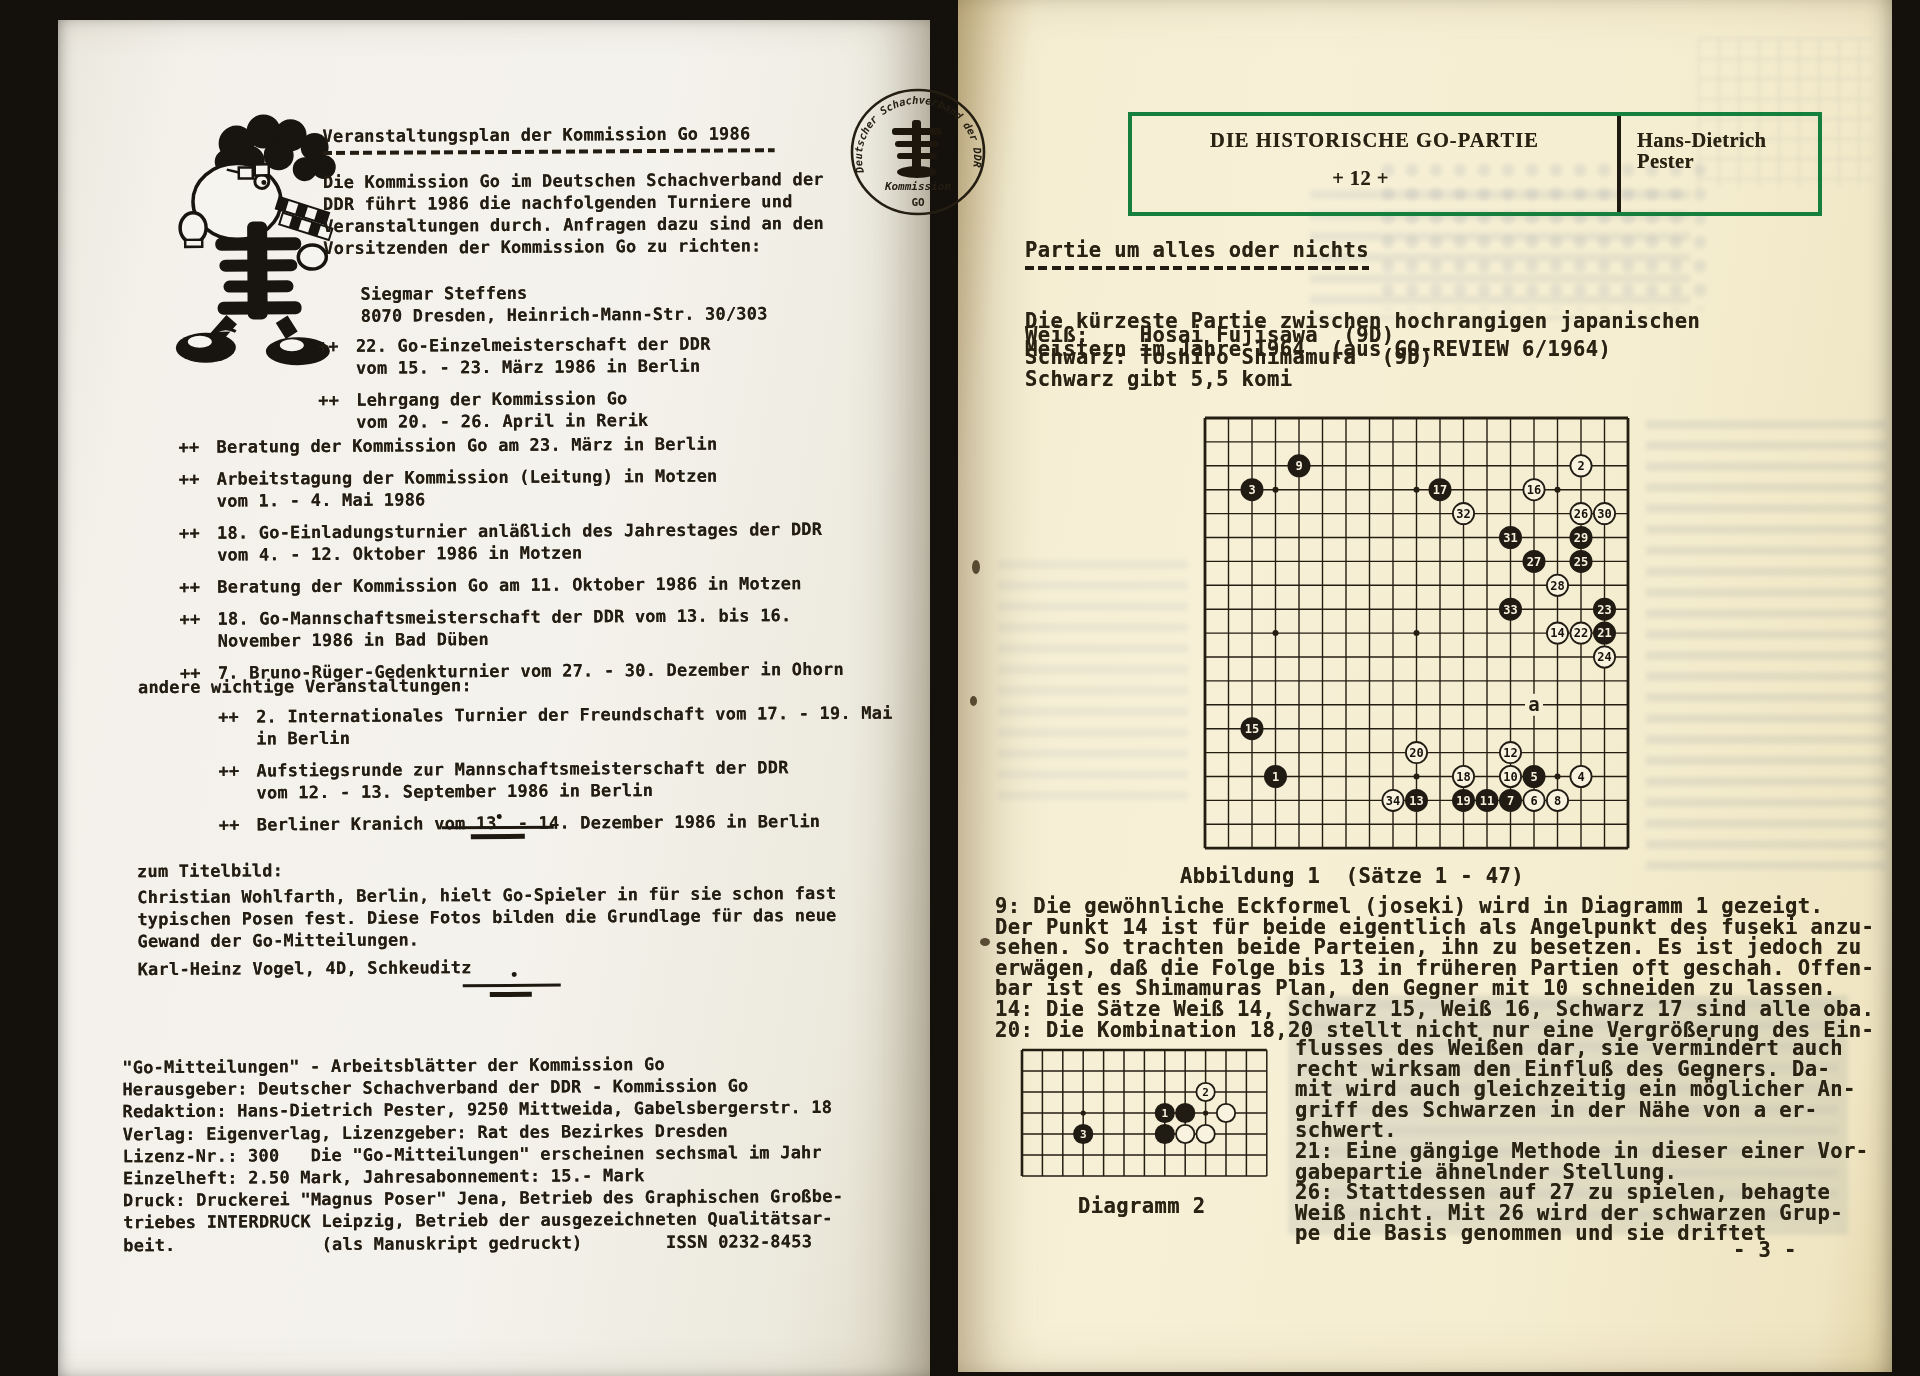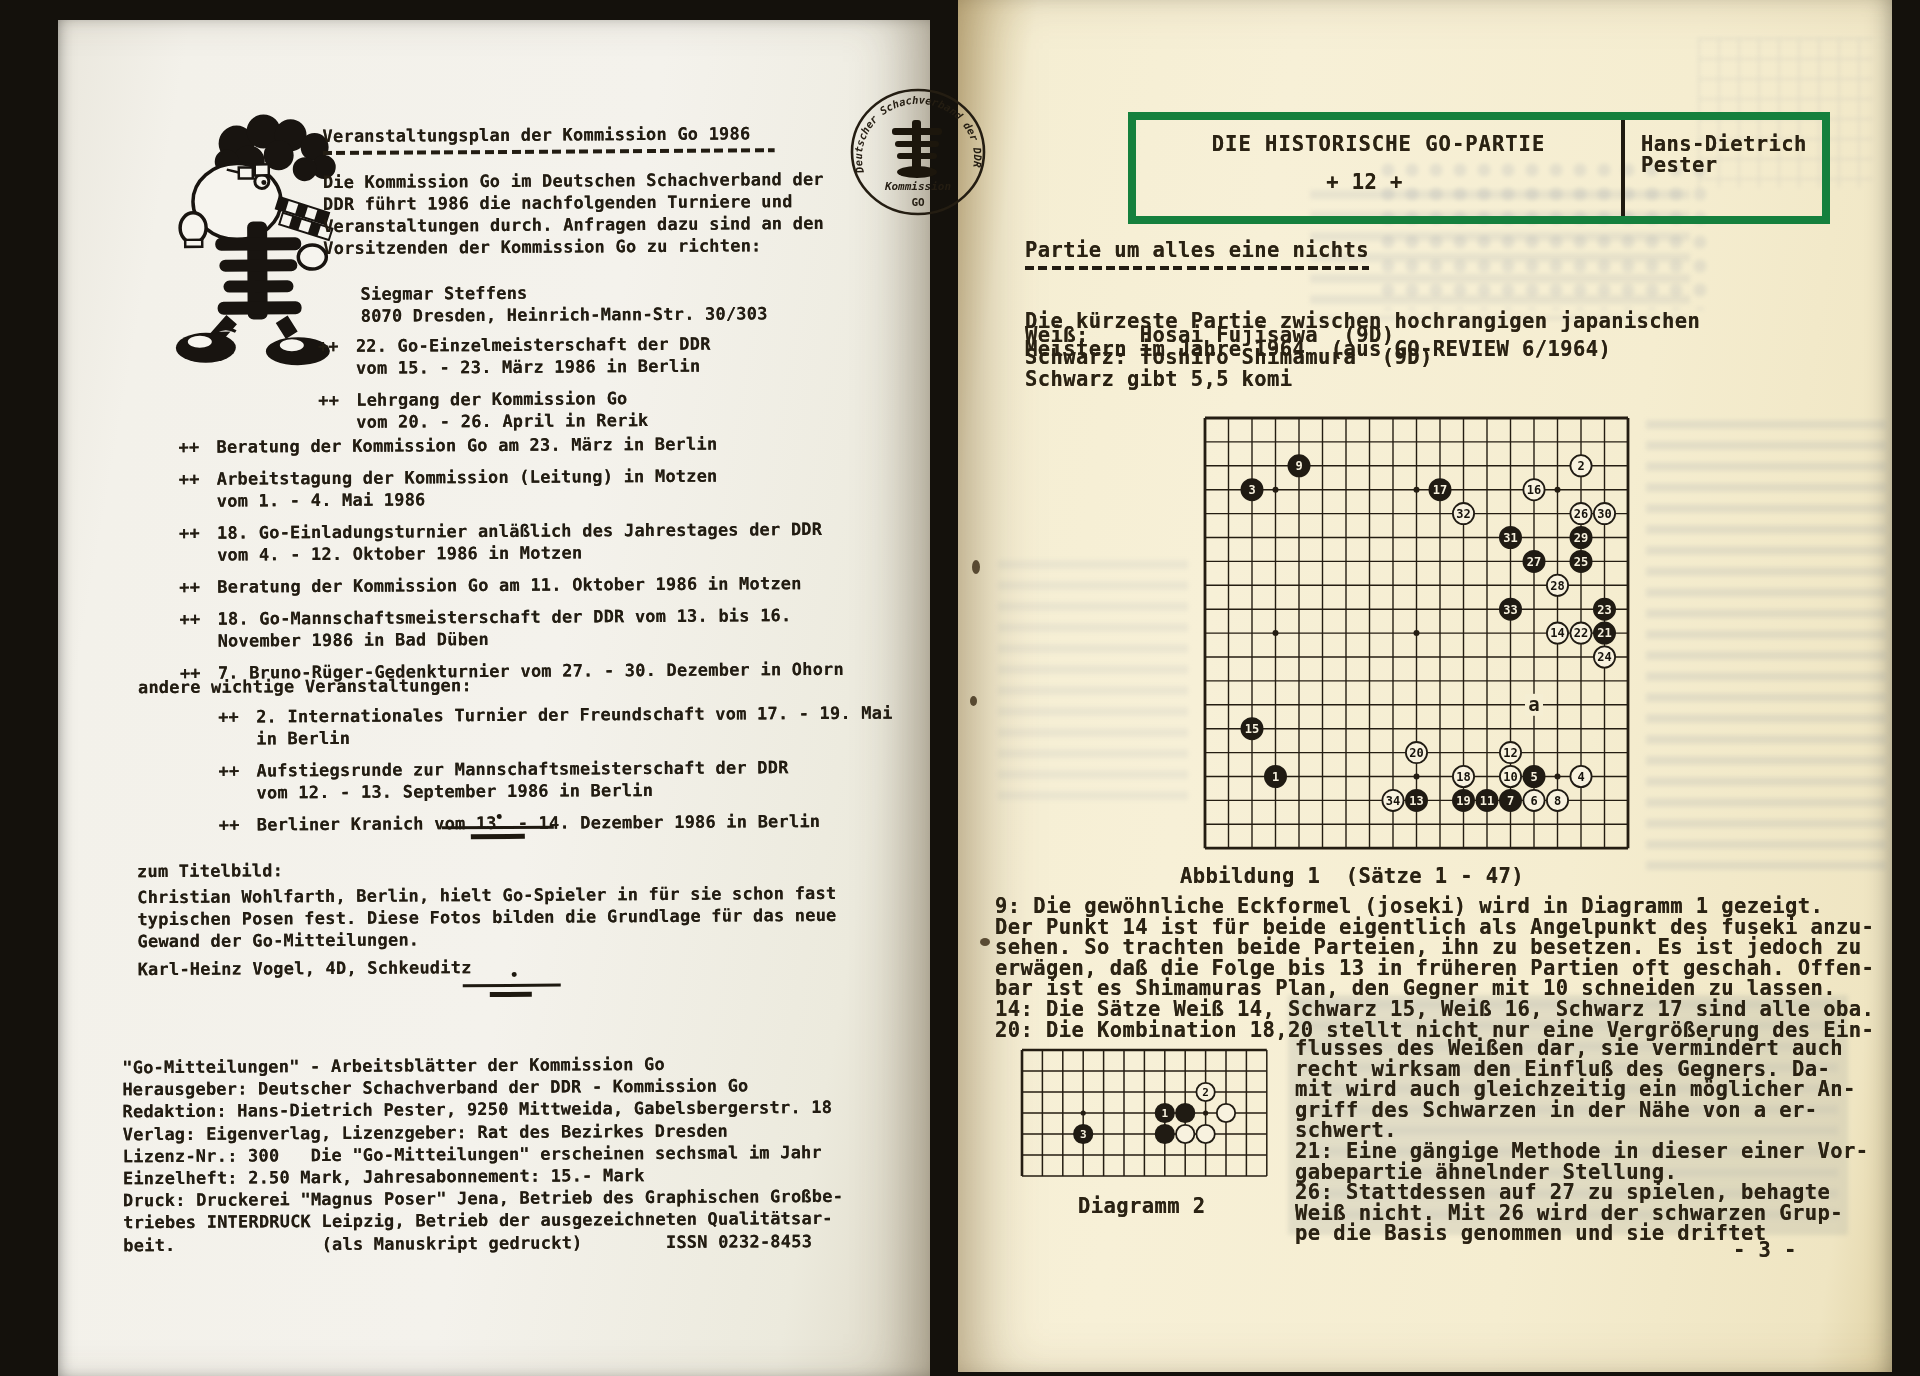--- a/index.html
+++ b/index.html
@@ -28,21 +28,21 @@
   .ghost{position:absolute;filter:blur(2px);pointer-events:none;}
   .ghost-lines{background:repeating-linear-gradient(180deg,rgba(135,145,160,.5) 0 9px,transparent 9px 21px);}
   .ghost-wash{background:rgba(158,162,155,.4);}
   .ghost-grid{background:
      repeating-linear-gradient(90deg,rgba(130,140,158,.45) 0 2px,transparent 2px 20px),
      repeating-linear-gradient(180deg,rgba(130,140,158,.45) 0 2px,transparent 2px 20px);}
   .ghost-dots{background:radial-gradient(circle 7px at 10px 10px,rgba(140,150,168,.55) 0 6px,transparent 7px);
      background-size:24px 24px;}
   .fold-mark{position:absolute;background:#42331c;border-radius:50%;opacity:.85;}
   #header-box{position:absolute;left:1128px;top:112px;width:686px;height:96px;
-     border:8px solid #15803d;}
+     border:4px solid #15803d;font-family:Liberation Serif, serif;}
   #header-divider{position:absolute;top:0;bottom:0;left:485px;width:4px;background:#1f1a10;}
   svg text{font-family:"DejaVu Sans Mono",monospace;font-weight:bold;}
 </style>
 </head>
 <body>
 
 <div class="page" id="left-page">
  <div class="lp-content">
 
   <svg class="abs" style="left:64px;top:88px" width="270" height="258" viewBox="0 0 270 258">
@@ -164,21 +164,21 @@
   <text x="78" y="122" text-anchor="middle" font-family="DejaVu Serif,serif" font-size="11" fill="#241d12" font-weight="bold">GO</text>
 </svg>
 
 <div id="header-box">
   <div id="header-divider"></div>
   <div class="abs rp-tw" style="left:0;top:14px;width:485px;text-align:center;letter-spacing:1px">DIE HISTORISCHE GO-PARTIE</div>
   <div class="abs rp-tw" style="left:0;top:52px;width:457px;text-align:center">+ 12 +</div>
   <div class="abs rp-tw" style="left:505px;top:14px">Hans-Dietrich<br>Pester</div>
 </div>
 
-<div class="abs rp-tw" style="left:1025px;top:240px">Partie um alles eine nichts</div>
+<div class="abs rp-tw" style="left:1025px;top:240px">Partie um alles oder nichts</div>
 <div class="abs dashes" style="left:1025px;top:266px;width:344px"></div>
 
 <div class="abs rp-tw" style="left:1025px;top:307px;line-height:28px">Die kürzeste Partie zwischen hochrangigen japanischen<br>Meistern im Jahre 1964  (aus GO-REVIEW 6/1964)</div>
 
 <div class="abs rp-tw" style="left:1025px;top:324px;line-height:22px">Weiß:    Hosai Fujisawa  (9D)<br>Schwarz: Toshiro Shimamura  (9D)<br>Schwarz gibt 5,5 komi</div>
 
 <svg class="abs" style="left:1191px;top:404px" width="451" height="459">
     <line x1="14" y1="14" x2="14" y2="444.2" stroke="#241d12" stroke-width="2.8"></line>
     <line x1="37.5" y1="14" x2="37.5" y2="444.2" stroke="#241d12" stroke-width="1.4"></line>
     <line x1="61" y1="14" x2="61" y2="444.2" stroke="#241d12" stroke-width="1.4"></line>

